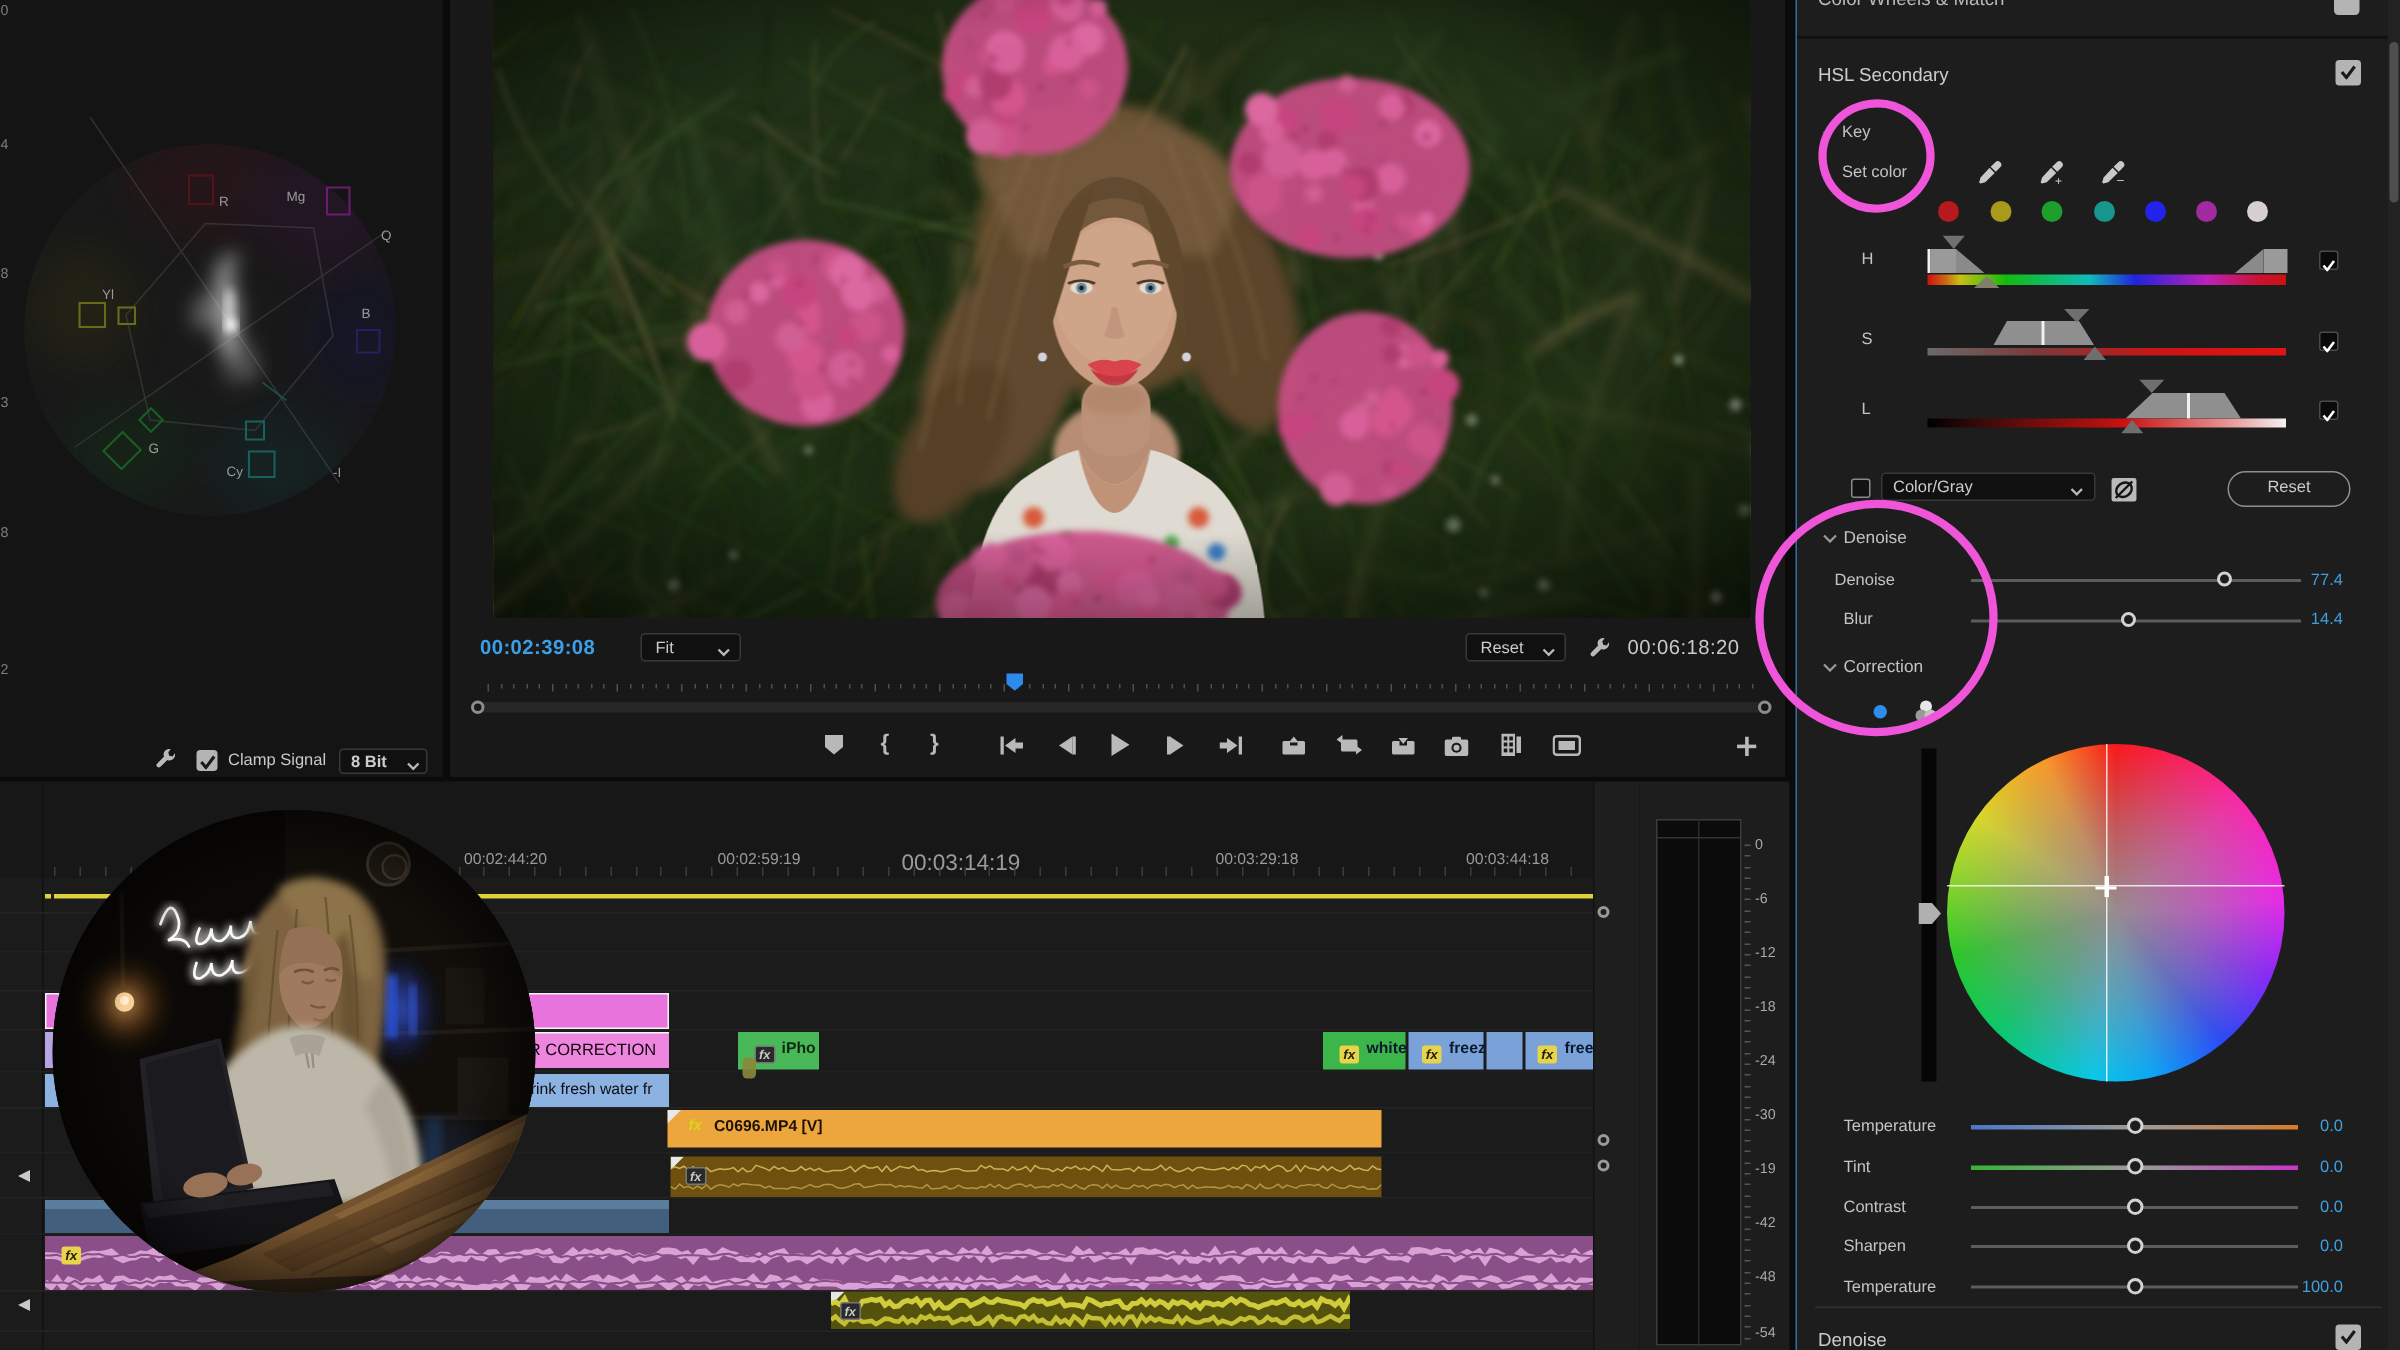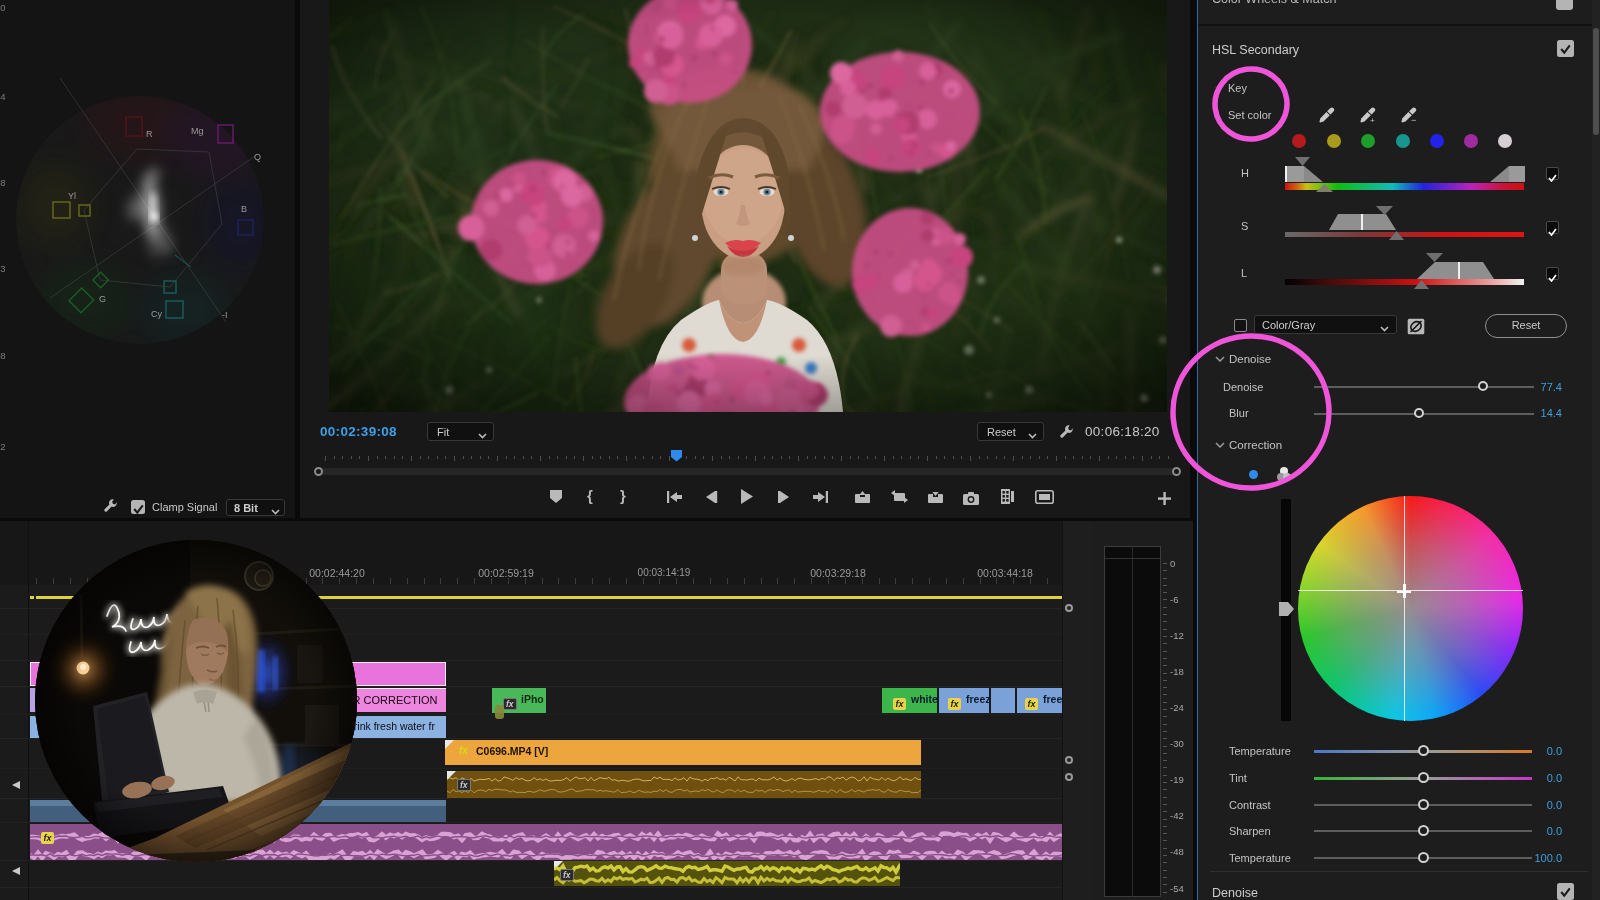--- a/index.html
+++ b/index.html
@@ -1083,21 +1083,21 @@
 <div class="abs" style="left:858px;top:491px"><svg width="13" height="13" viewBox="0 0 13 13">
         <rect x="5.4" y="0" width="2.4" height="13" fill="#b9b9b9"></rect>
         <rect x="0" y="5.4" width="13" height="2.4" fill="#b9b9b9"></rect>
       </svg></div>
 </div>
 
 <div class="panel" style="left:0;top:521px;width:1093px;height:379px;background:#1b1b1b">
 <div class="abs" style="left:0;top:0;width:1093px;height:64px;background:#171717"></div>
 <div style="position:absolute;left:287px;top:46px;width:100px;text-align:center;font-size:10.5px;color:#9a9a9a">00:02:44:20</div>
     <div style="position:absolute;left:456px;top:46px;width:100px;text-align:center;font-size:10.5px;color:#9a9a9a">00:02:59:19</div>
-    <div style="position:absolute;left:614px;top:46px;width:100px;text-align:center;font-size:10px;color:#9a9a9a">00:03:14:19</div>
+    <div style="position:absolute;left:601px;top:46px;width:100px;font-size:15px;color:#9a9a9a">00:03:14:19</div>
     <div style="position:absolute;left:788px;top:46px;width:100px;text-align:center;font-size:10.5px;color:#9a9a9a">00:03:29:18</div>
     <div style="position:absolute;left:955px;top:46px;width:100px;text-align:center;font-size:10.5px;color:#9a9a9a">00:03:44:18</div>
 <div style="position:absolute;left:36px;top:57px;width:1px;height:6px;background:#3c3c3c"></div>
 <div style="position:absolute;left:53px;top:57px;width:1px;height:6px;background:#3c3c3c"></div>
 <div style="position:absolute;left:70px;top:57px;width:1px;height:6px;background:#3c3c3c"></div>
 <div style="position:absolute;left:87px;top:57px;width:1px;height:6px;background:#3c3c3c"></div>
 <div style="position:absolute;left:103px;top:57px;width:1px;height:6px;background:#3c3c3c"></div>
 <div style="position:absolute;left:120px;top:57px;width:1px;height:6px;background:#3c3c3c"></div>
 <div style="position:absolute;left:137px;top:57px;width:1px;height:6px;background:#3c3c3c"></div>
 <div style="position:absolute;left:154px;top:57px;width:1px;height:6px;background:#3c3c3c"></div>

